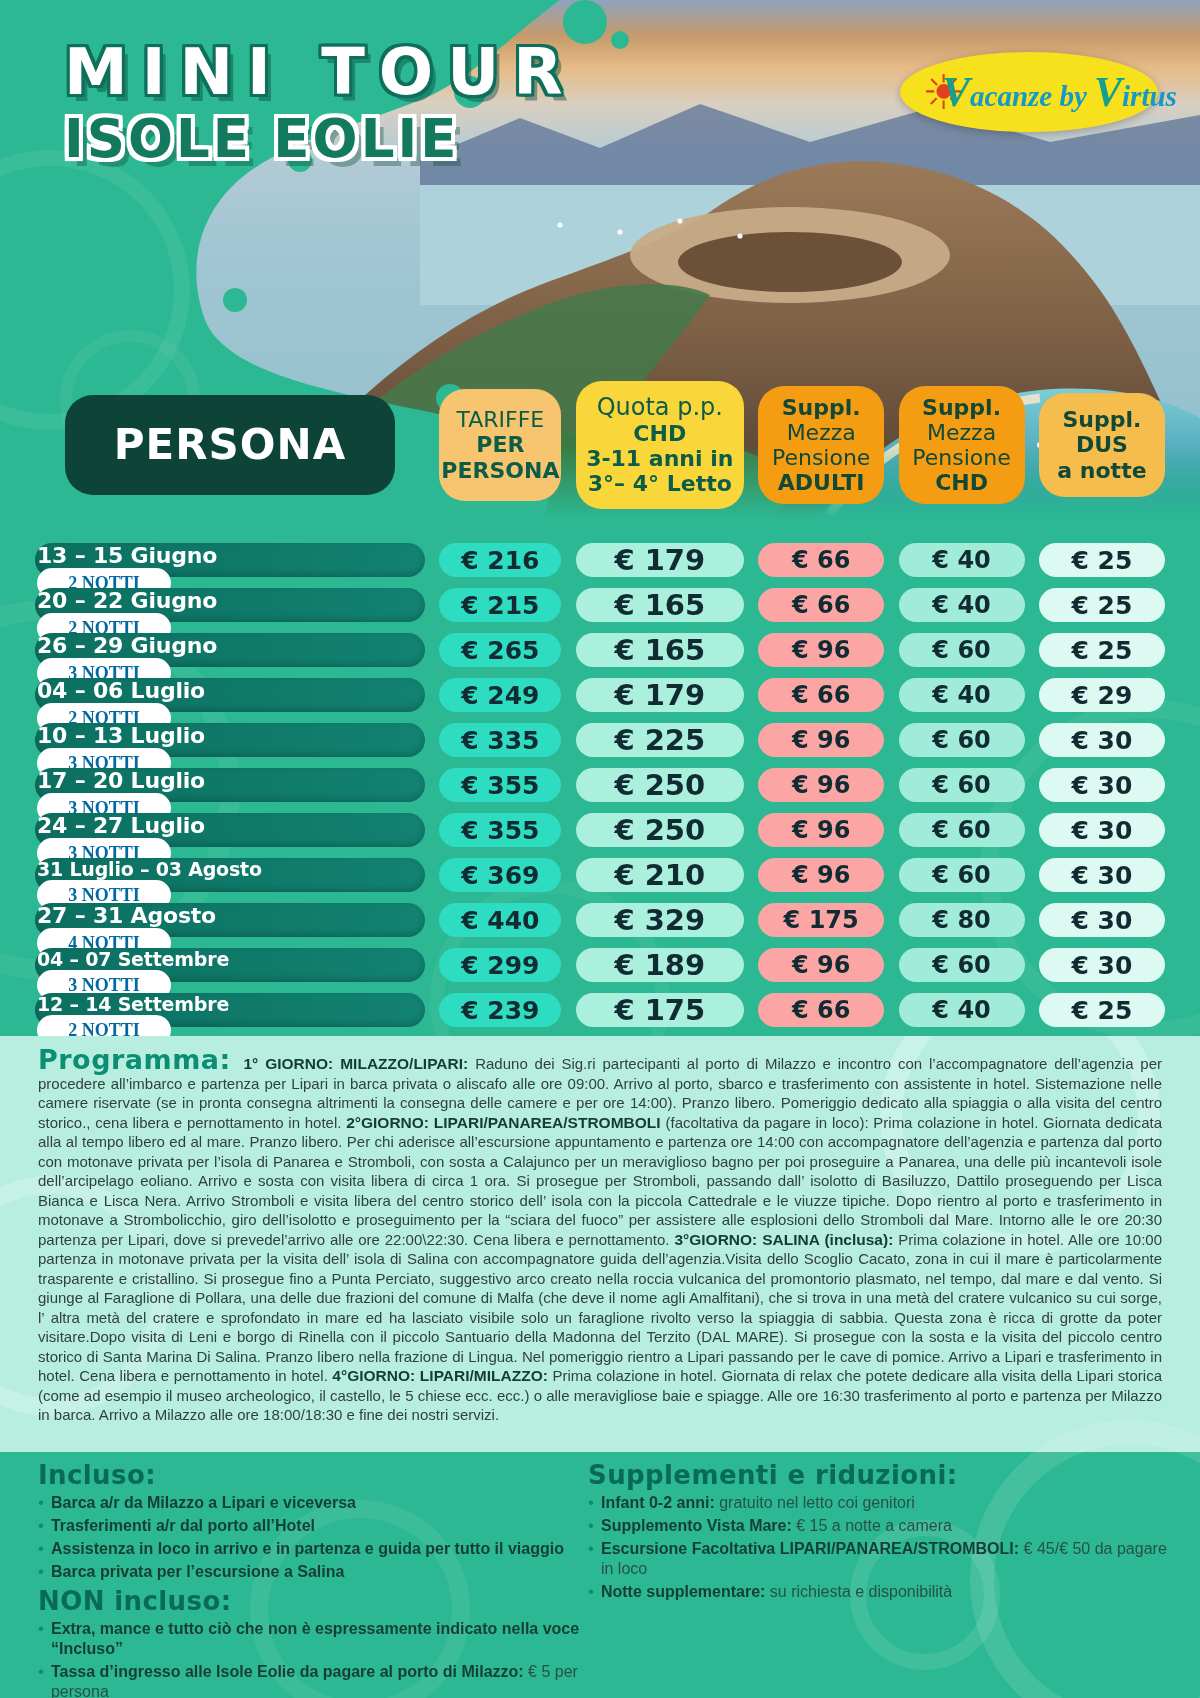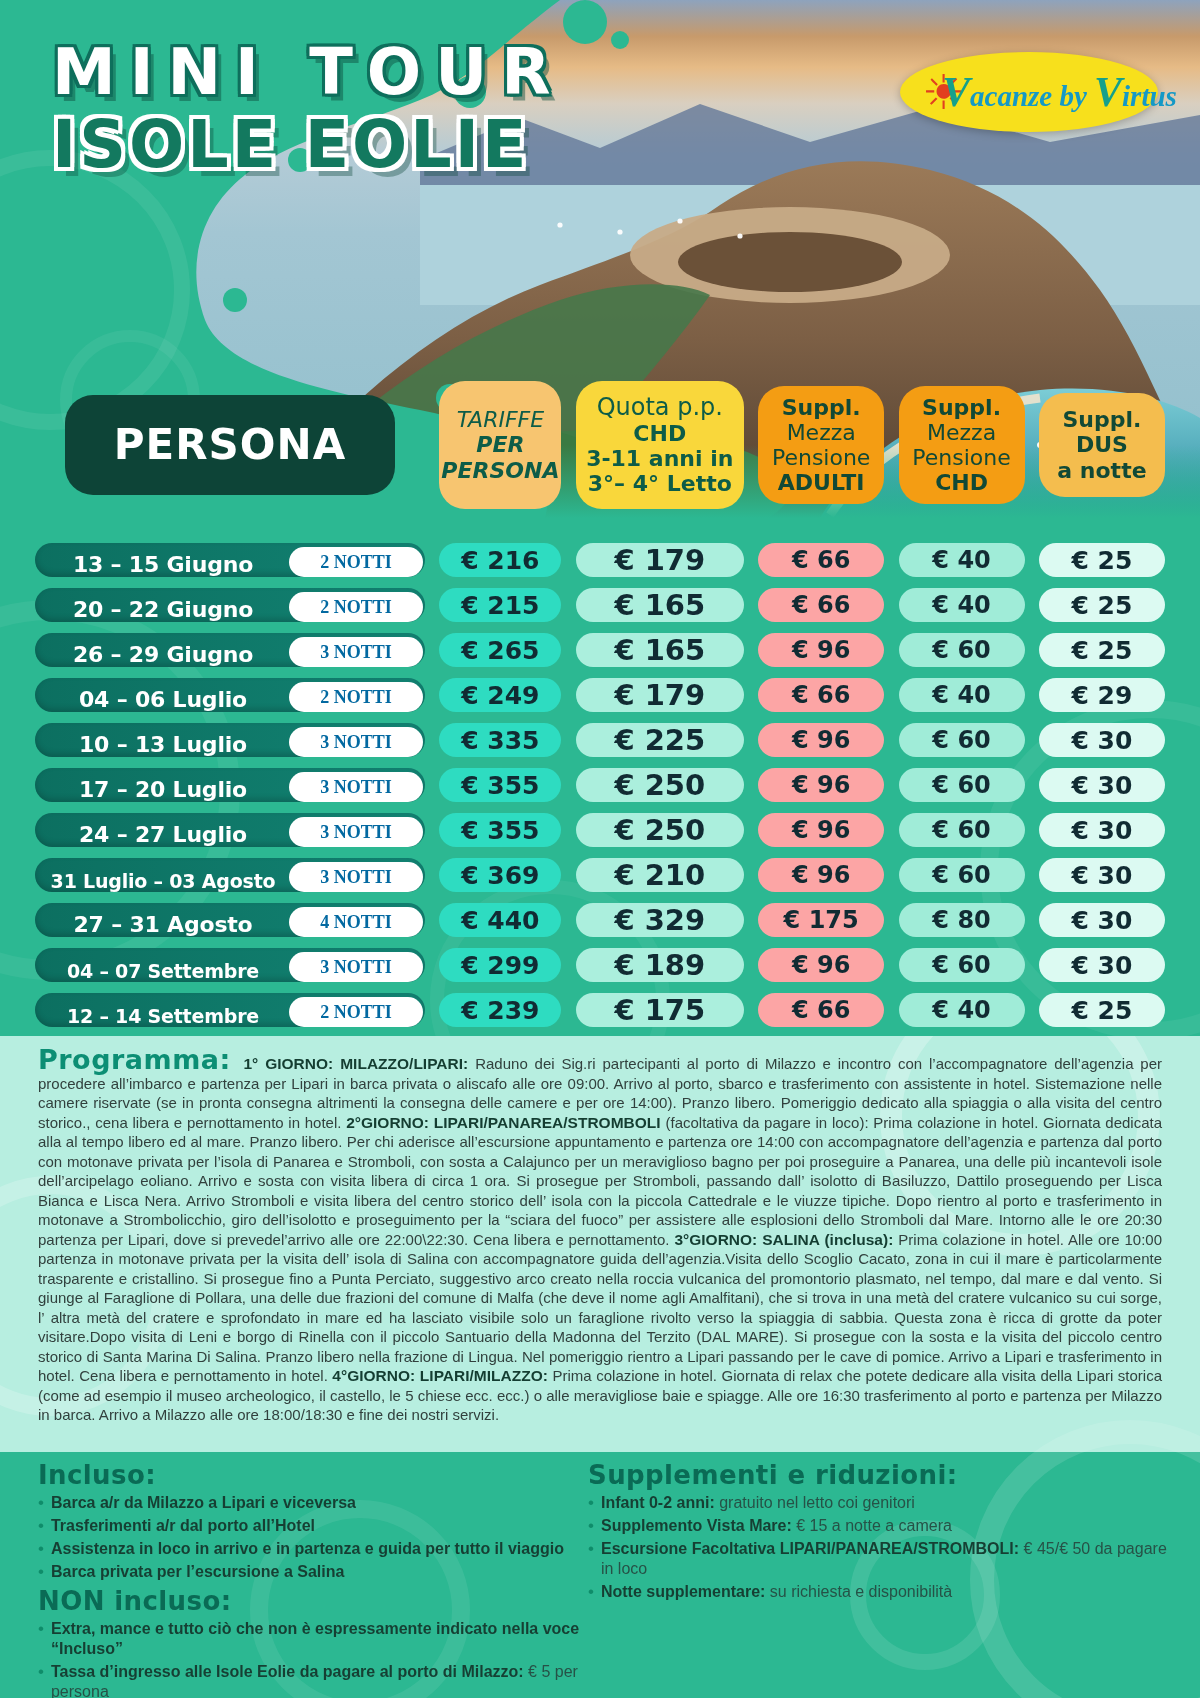--- a/index.html
+++ b/index.html
@@ -11,27 +11,27 @@
   .swirl{position:absolute;border-radius:50%;pointer-events:none;z-index:1;}
   .s1{top:150px;left:-90px;width:280px;height:280px;border:16px solid rgba(255,255,255,.07);}
   .s2{top:330px;left:60px;width:140px;height:140px;border:12px solid rgba(255,255,255,.06);}
   .s3{top:600px;left:-140px;width:380px;height:380px;border:20px solid rgba(255,255,255,.06);}
   .s4{top:700px;right:-120px;width:340px;height:340px;border:18px solid rgba(255,255,255,.06);}
   .s5{top:880px;left:430px;width:240px;height:240px;border:14px solid rgba(255,255,255,.05);}
 
   .hero{position:absolute;top:0;left:0;z-index:0;}
 
   
-  .title{position:absolute;top:40px;left:52px;z-index:3;line-height:1;}
+  .title{position:absolute;top:40px;left:64px;z-index:3;line-height:1;}
   .t1{font-size:64px;font-weight:700;color:#fff;letter-spacing:14px;
       text-shadow:-3px -3px 0 #0e6f5c,0 -3px 0 #0e6f5c,3px -3px 0 #0e6f5c,
                   -3px 0 0 #0e6f5c,3px 0 0 #0e6f5c,
                   -3px 3px 0 #0e6f5c,0 3px 0 #0e6f5c,3px 3px 0 #0e6f5c,
                   6px 7px 0 rgba(12,75,60,.45);}
-  .t2{margin-top:8px;font-size:65px;font-weight:700;color:#13795f;letter-spacing:3px;
+  .t2{margin-top:8px;font-size:53px;font-weight:700;color:#13795f;letter-spacing:3px;
       text-shadow:-4px -4px 0 #fff,0 -4px 0 #fff,4px -4px 0 #fff,
                   -4px 0 0 #fff,4px 0 0 #fff,
                   -4px 4px 0 #fff,0 4px 0 #fff,4px 4px 0 #fff,
                   8px 9px 0 rgba(10,70,55,.35);}
 
   
   .logo{position:absolute;top:52px;right:42px;width:258px;height:80px;background:#f7e01c;
         border-radius:50%;z-index:3;display:flex;align-items:center;box-shadow:0 2px 8px rgba(0,0,0,.25);}
   .sun-icon{position:absolute;left:22px;top:50%;transform:translateY(-50%);font-size:48px;color:#e2401f;line-height:1;}
   .logo-text{position:relative;font-family:"Liberation Serif",serif;font-style:italic;font-weight:700;
@@ -53,29 +53,29 @@
   .cols{display:flex;justify-content:space-between;}
   .thead{height:140px;align-items:center;}
   .slot1{width:390px;display:flex;justify-content:center;}
   .th{border-radius:26px;display:flex;flex-direction:column;align-items:center;justify-content:center;
       text-align:center;color:#0d5c48;line-height:1.14;}
   .th div{font-size:22px;}
   .th .b{font-weight:700;}
   .th .r{font-weight:400;}
   .th-periodo{width:330px;height:100px;background:#0d4437;color:#fff;font-size:42px;font-weight:700;
               letter-spacing:1px;border-radius:28px;justify-content:center;display:flex;align-items:center;}
-  .th-tariffe{width:122px;height:128px;background:#f7c570;font-style:italic;}
+  .th-tariffe{width:122px;height:112px;background:#f7c570;}
   .th-chd{width:168px;height:128px;background:#f9d73b;}
   .th-chd .l1{font-size:24px;}
   .th-ma,.th-mc{width:126px;height:118px;background:#f49d13;color:#114936;}
   .th-dus{width:126px;height:104px;background:#f4bd4e;color:#114936;}
   .rows{margin-top:28px;}
   .row{height:34px;margin-bottom:11px;}
   .p-period{width:390px;background:linear-gradient(90deg,#0c6f60,#128272);border-radius:19px;
-            display:flex;align-items:flex-end;padding:0 2px;box-shadow:inset 0 -3px 6px rgba(0,0,0,.18);}
+            display:flex;align-items:flex-start;padding:0 2px;box-shadow:inset 0 -3px 6px rgba(0,0,0,.18);flex-direction:column;}
   .ptext{flex:1;text-align:center;color:#fff;font-weight:700;font-size:22px;letter-spacing:-.2px;}
   .ptext.long{font-size:19px;}
   .npill{width:134px;height:30px;background:#fff;border-radius:15px;color:#0369a1;font-weight:700;
          font-size:18px;display:flex;align-items:center;justify-content:center;flex:none;font-family:Liberation Serif, serif;}
   .pv{border-radius:19px;display:flex;align-items:center;justify-content:center;font-weight:700;
       color:#112b33;font-size:25px;}
   .pv.c1{width:122px;background:#2edcc1;}
   .pv.c2{width:168px;background:#abefdd;font-size:29px;}
   .pv.c3{width:126px;background:#fca5a5;font-size:24px;}
   .pv.c4{width:126px;background:#a0ecd8;font-size:24px;}

